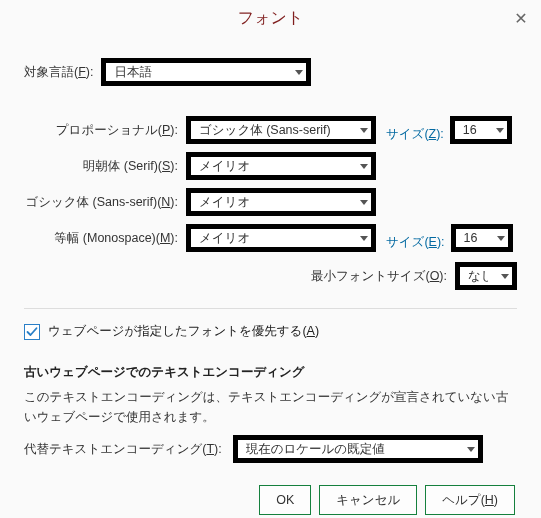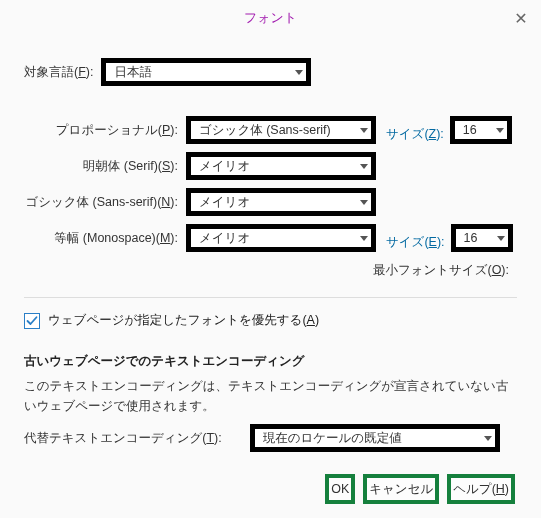--- a/index.html
+++ b/index.html
@@ -15,22 +15,22 @@
   }
   .titlebar {
     height: 36px;
     display: flex;
     align-items: center;
     justify-content: center;
     position: relative;
     background: #fafafa;
   }
   .titlebar .title {
-    font-size: 13px;
-    color: #a21caf;
+    font-size: 16px;
+    color: #7f1d1d;
   }
   .close-btn {
     position: absolute;
     right: 10px;
     top: 8px;
     width: 20px;
     height: 20px;
     display: flex;
     align-items: center;
     justify-content: center;
@@ -109,35 +109,35 @@
     font-size: 12.5px;
   }
   .desc {
     color: #333;
     line-height: 1.6;
     margin-bottom: 8px;
   }
   .enc-row {
     display: flex;
     align-items: center;
-    gap: 20px;
+    gap: 3px;
     margin-bottom: 22px;
   }
   .btnbar {
     display: flex;
     justify-content: flex-end;
     gap: 8px;
     padding-right: 2px;
   }
   button.btn {
     font: inherit;
     height: 30px;
-    padding: 0 2px;
+    padding: 0 16px;
     background: #fdfdfd;
-    border: 4px solid #15803d;
+    border: 1px solid #15803d;
     cursor: pointer;
     color: #333;
   }
   .right-align-row { display:flex; justify-content:flex-end; align-items:center; }
 </style>
 </head>
 <body>
 
 <div class="titlebar">
   <span class="title">フォント</span>
@@ -200,20 +200,25 @@
     <span class="size-lbl">サイズ(<span class="u">E</span>):</span>
     <span class="select-wrap">
       <select style="width:62px;">
         <option>16</option>
       </select>
     </span>
   </div>
 
   <div class="row right-align-row" style="margin-top:10px;">
     <span class="label" style="padding-right:8px;">最小フォントサイズ(<span class="u">O</span>):</span>
+    <span class="select-wrap">
+      <select style="width:62px;">
+        <option>なし</option>
+      </select>
+    </span>
   </div>
 
   <hr class="sep">
 
   <div class="checkrow">
     <div class="cbox">
       <svg viewBox="0 0 16 16">
           <path d="M2 8 L6 12 L14 3" stroke="#2a7fc7" stroke-width="2.4" fill="none" stroke-linecap="round" stroke-linejoin="round"></path>
         </svg>
     </div>

